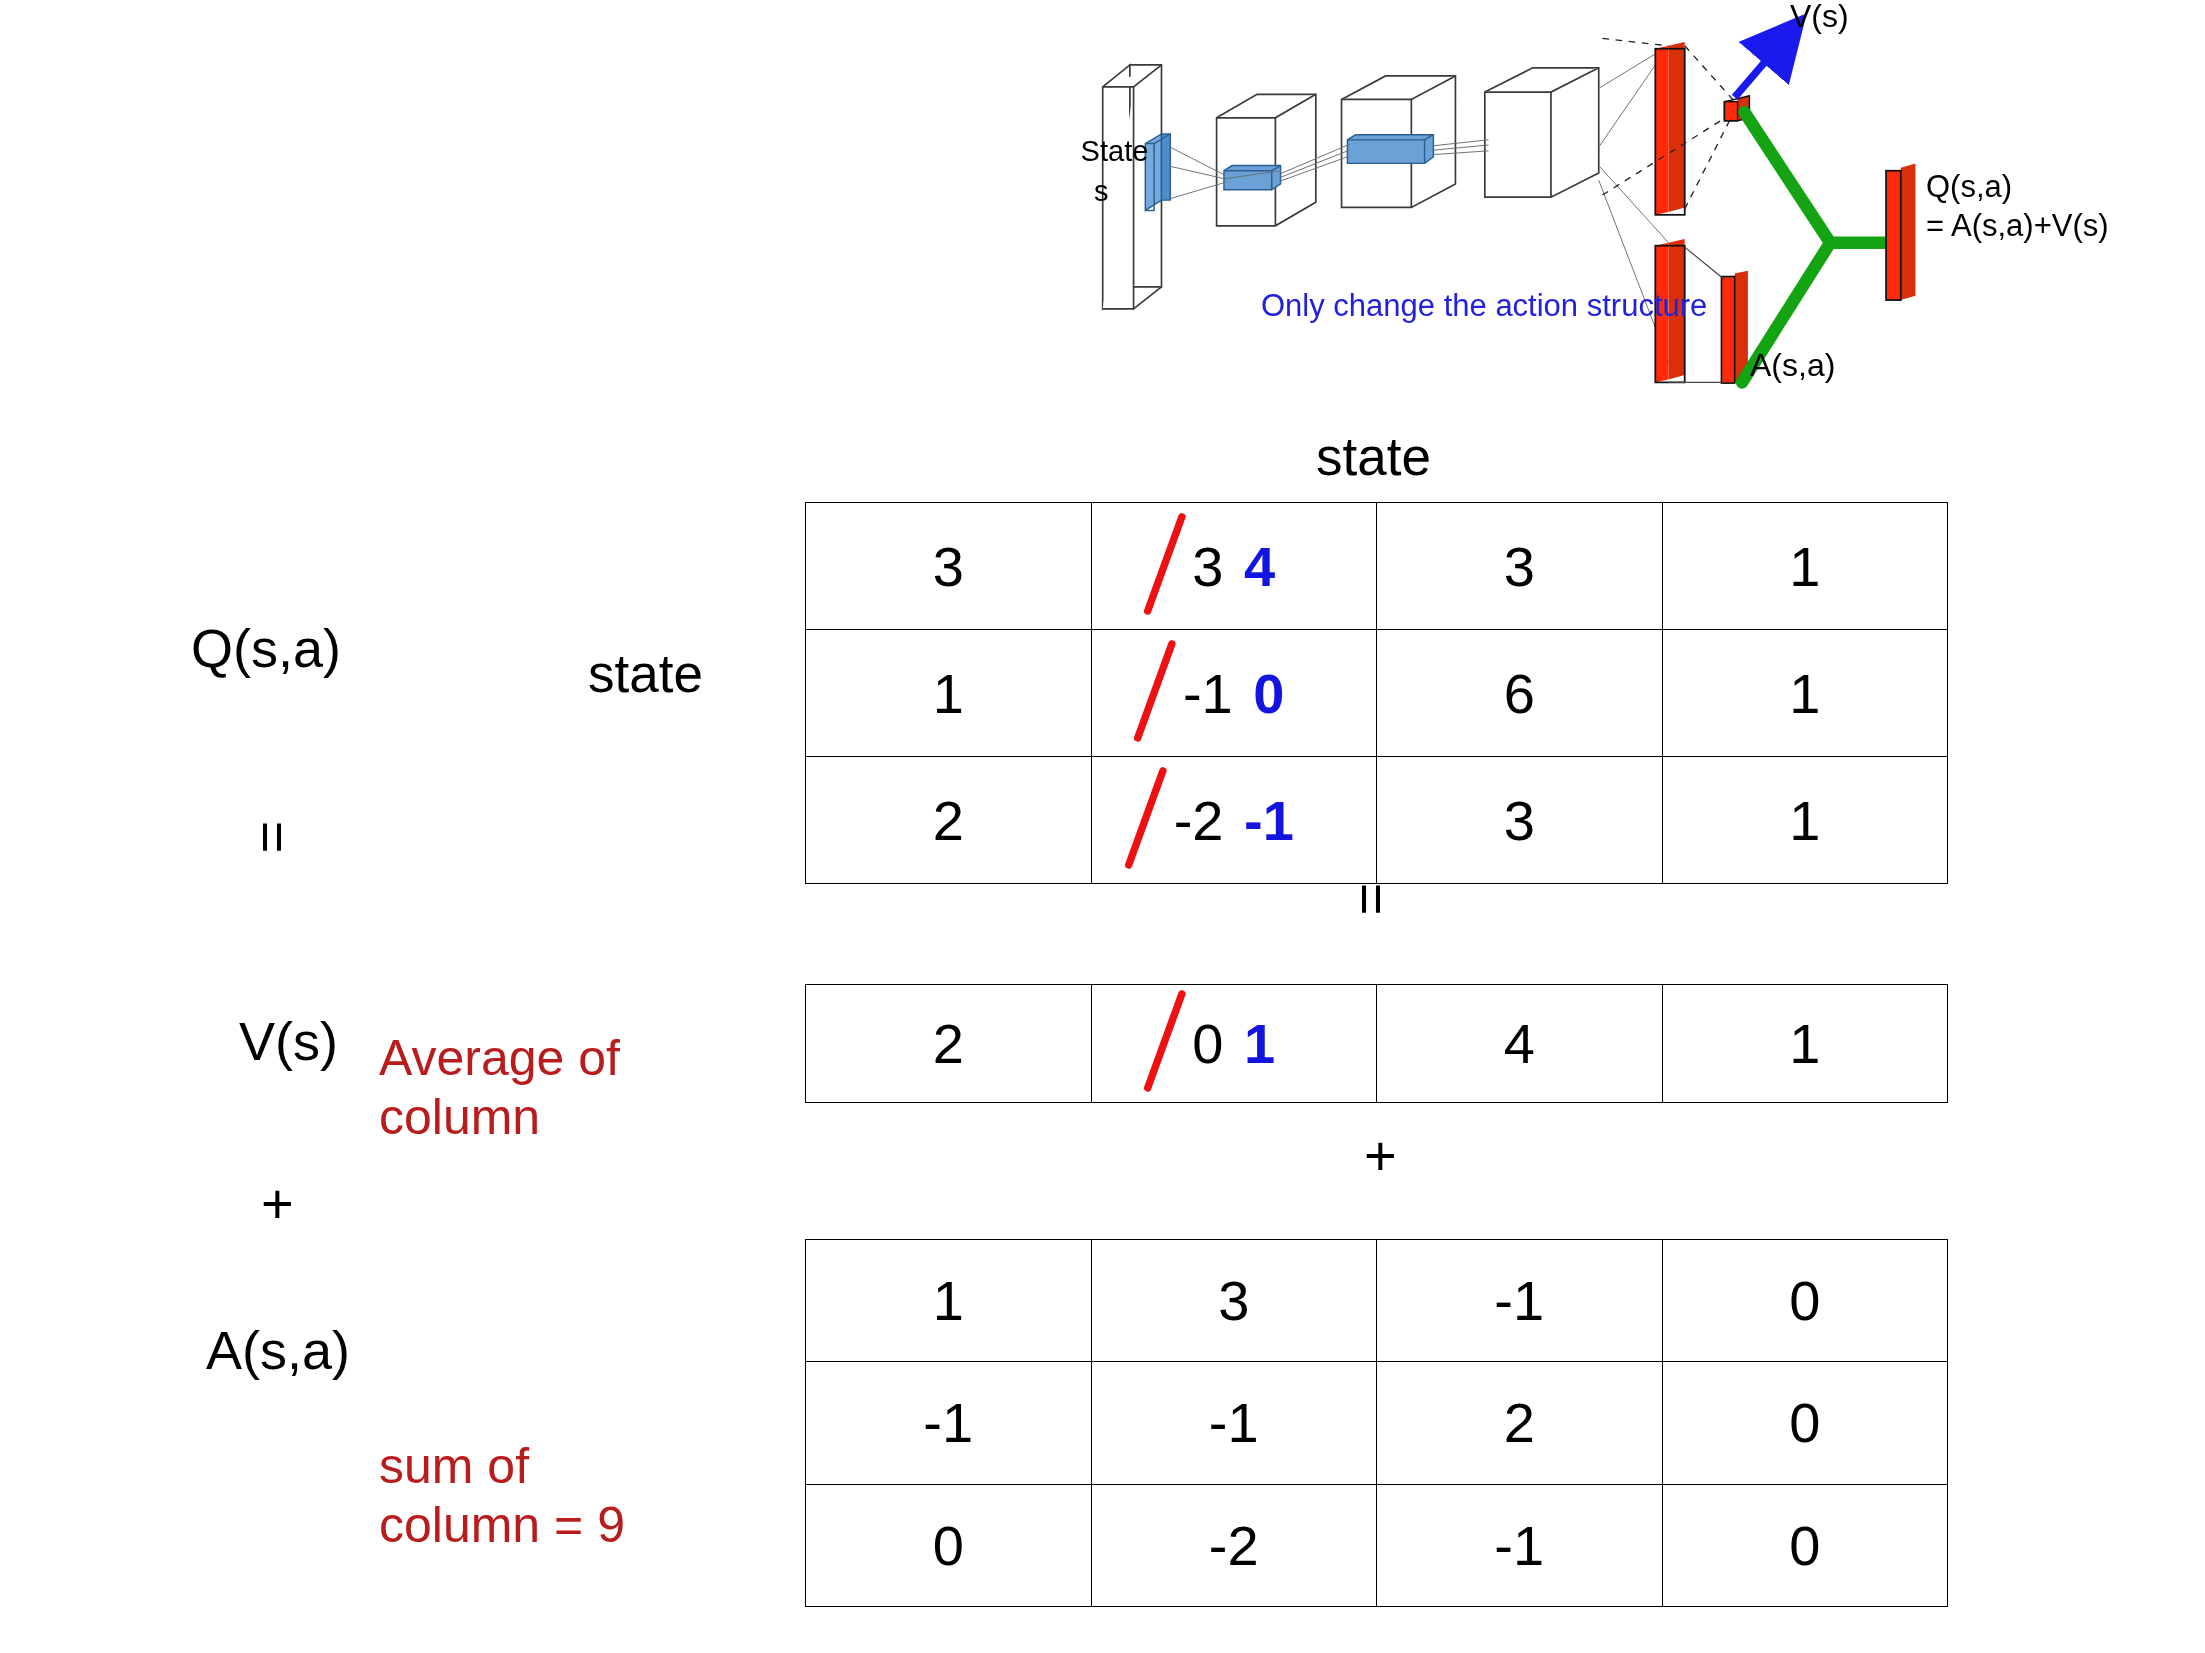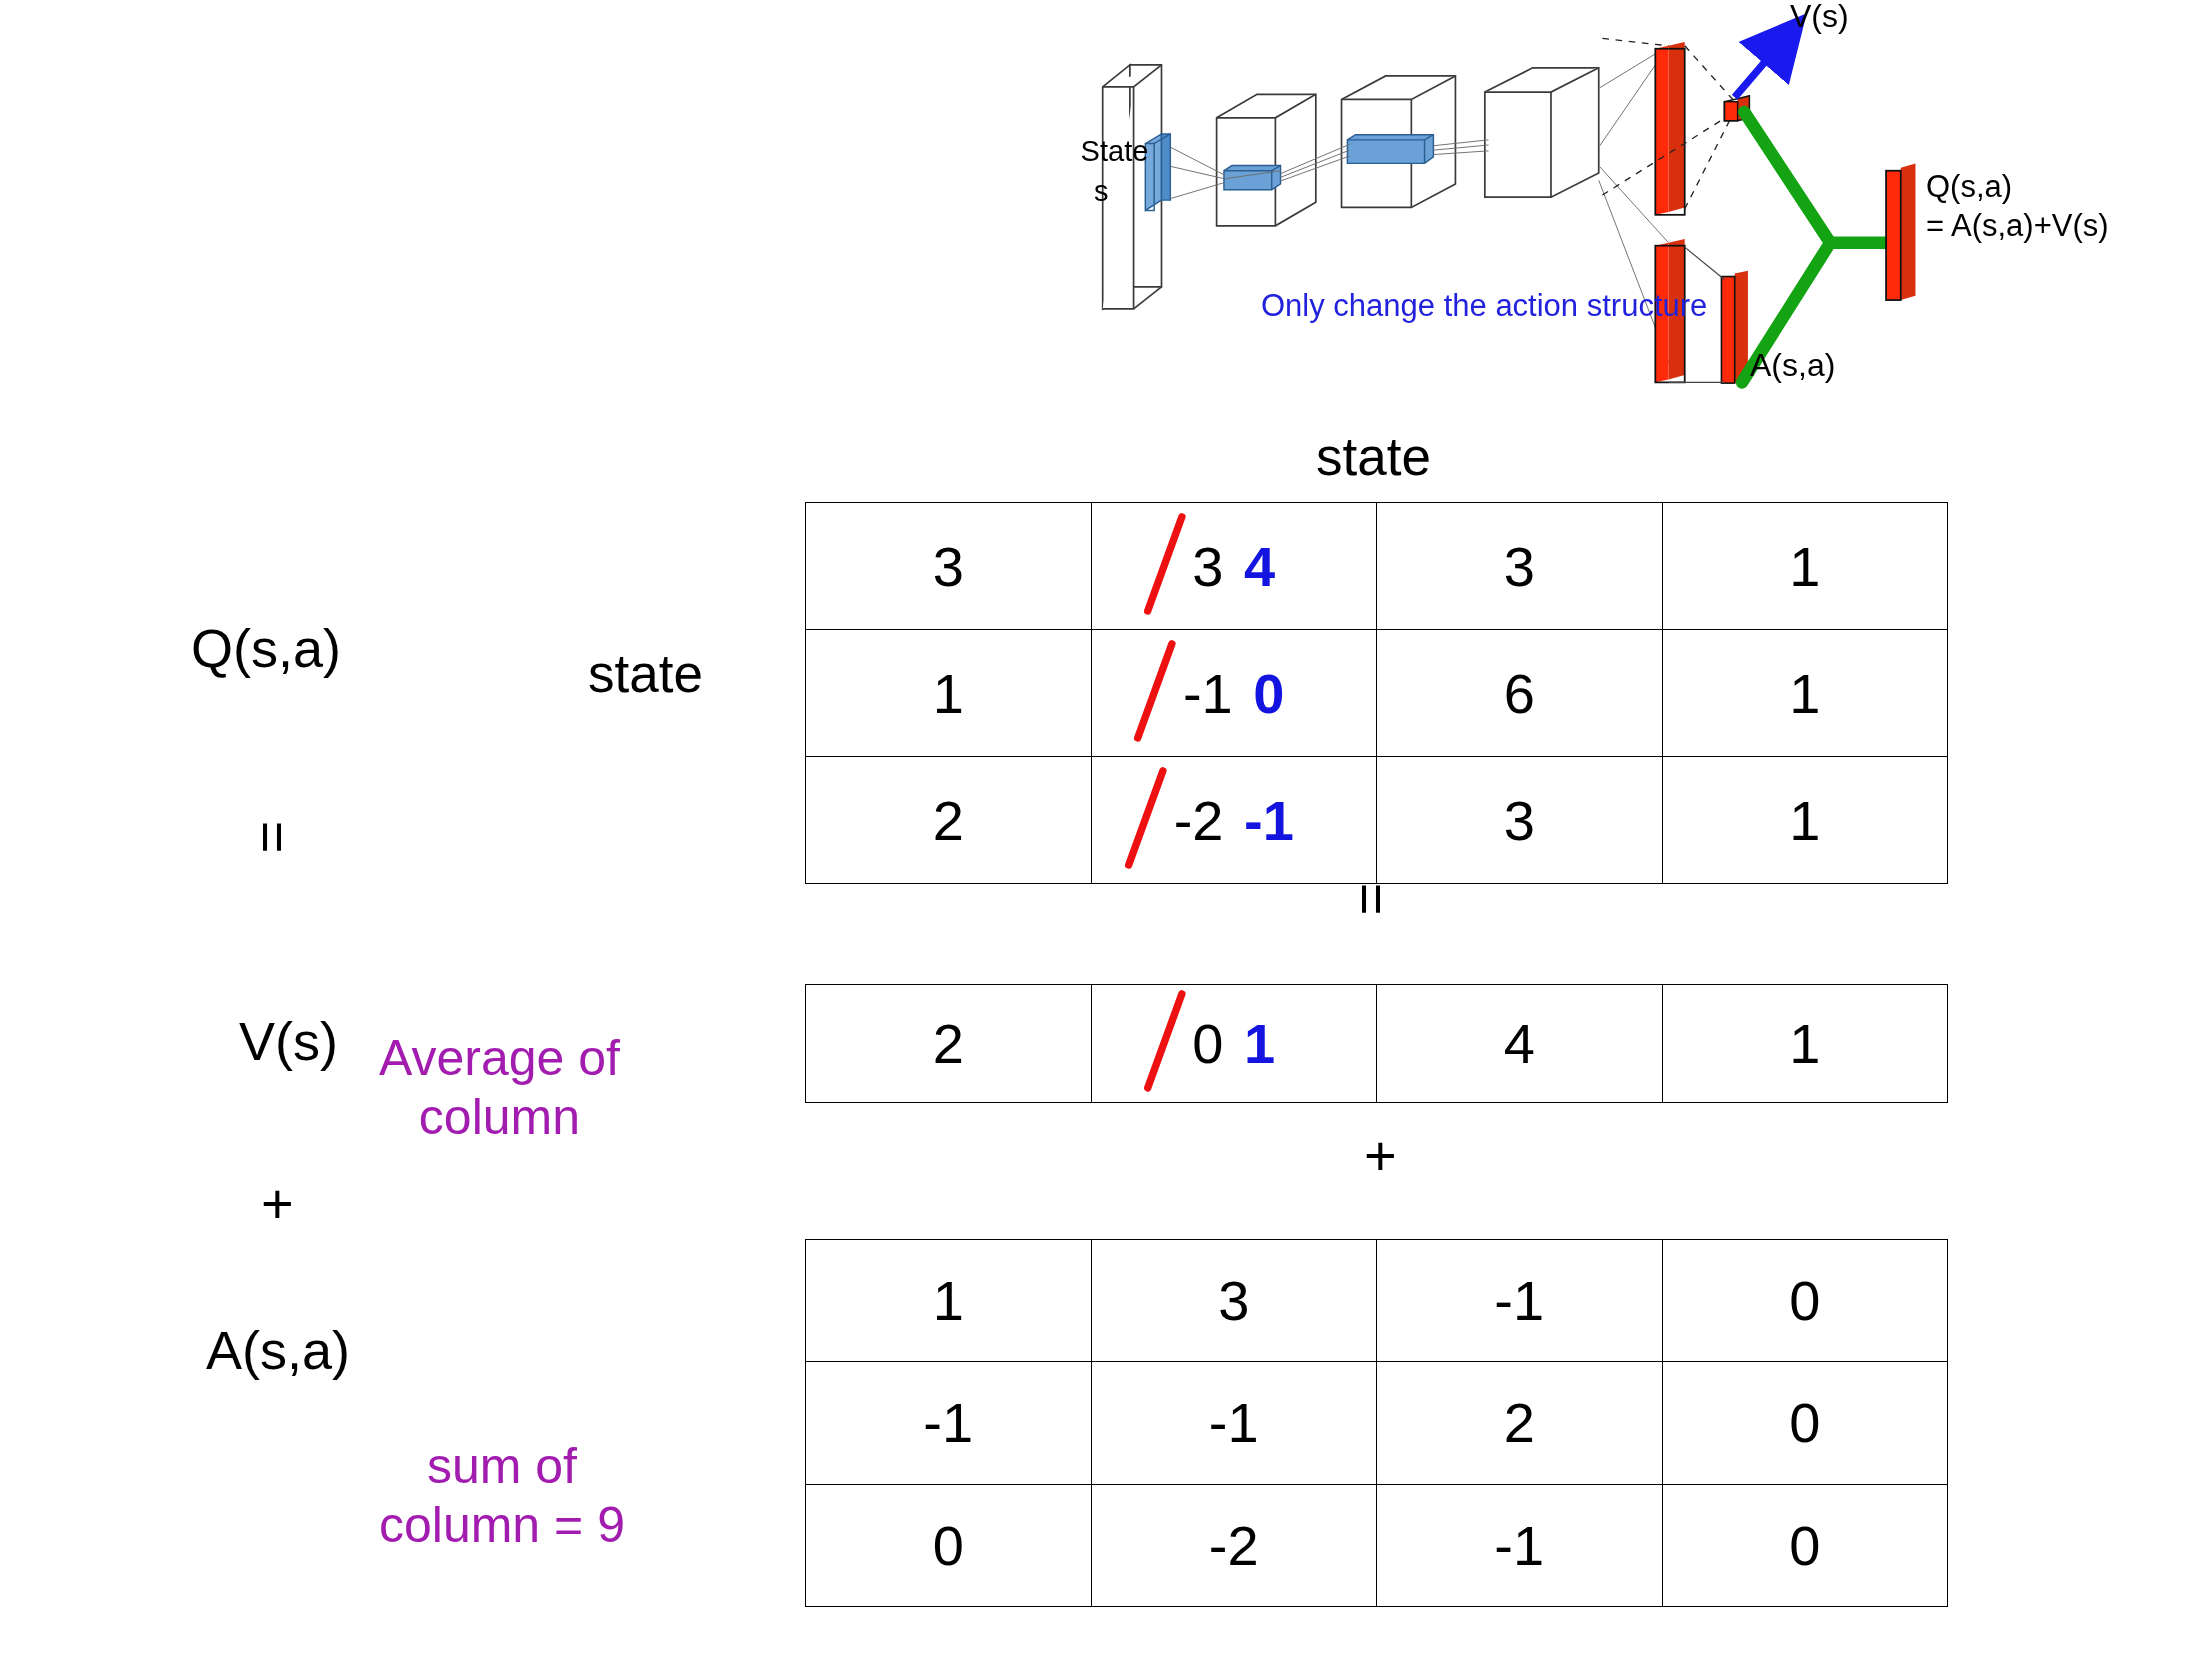--- a/index.html
+++ b/index.html
@@ -56,24 +56,23 @@
     font-size: 54px;
     font-weight: 300;
     color: #000000;
     white-space: nowrap;
     line-height: 1;
   }
   .note-blue {
     position: absolute;
     font-size: 50px;
     font-weight: 400;
-    color: #a21caf;
+    color: #b91c1c;
     line-height: 1.18;
     white-space: pre-line;
-    text-align: center;
   }
   .op-sign {
     position: absolute;
     font-size: 56px;
     font-weight: 400;
     color: #000000;
     line-height: 1;
   }
   .eq-rot {
     position: absolute;

